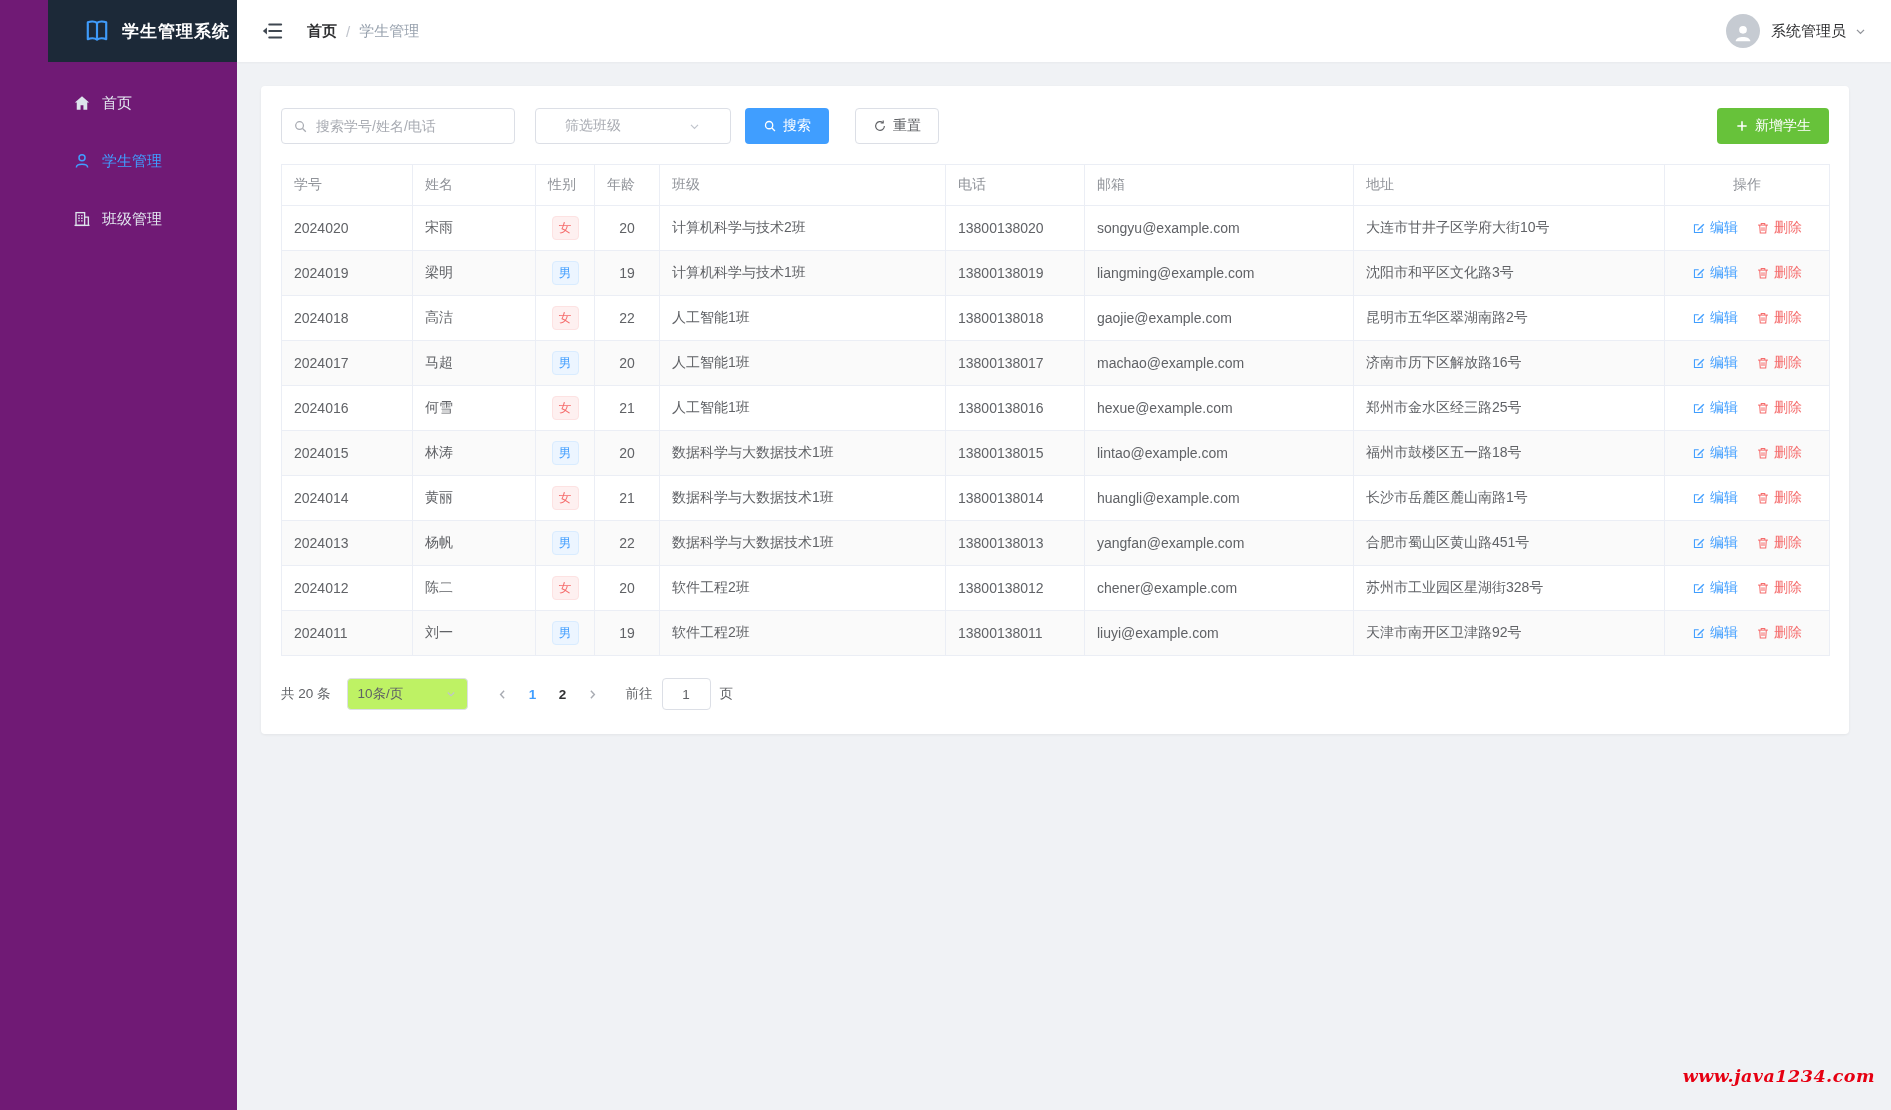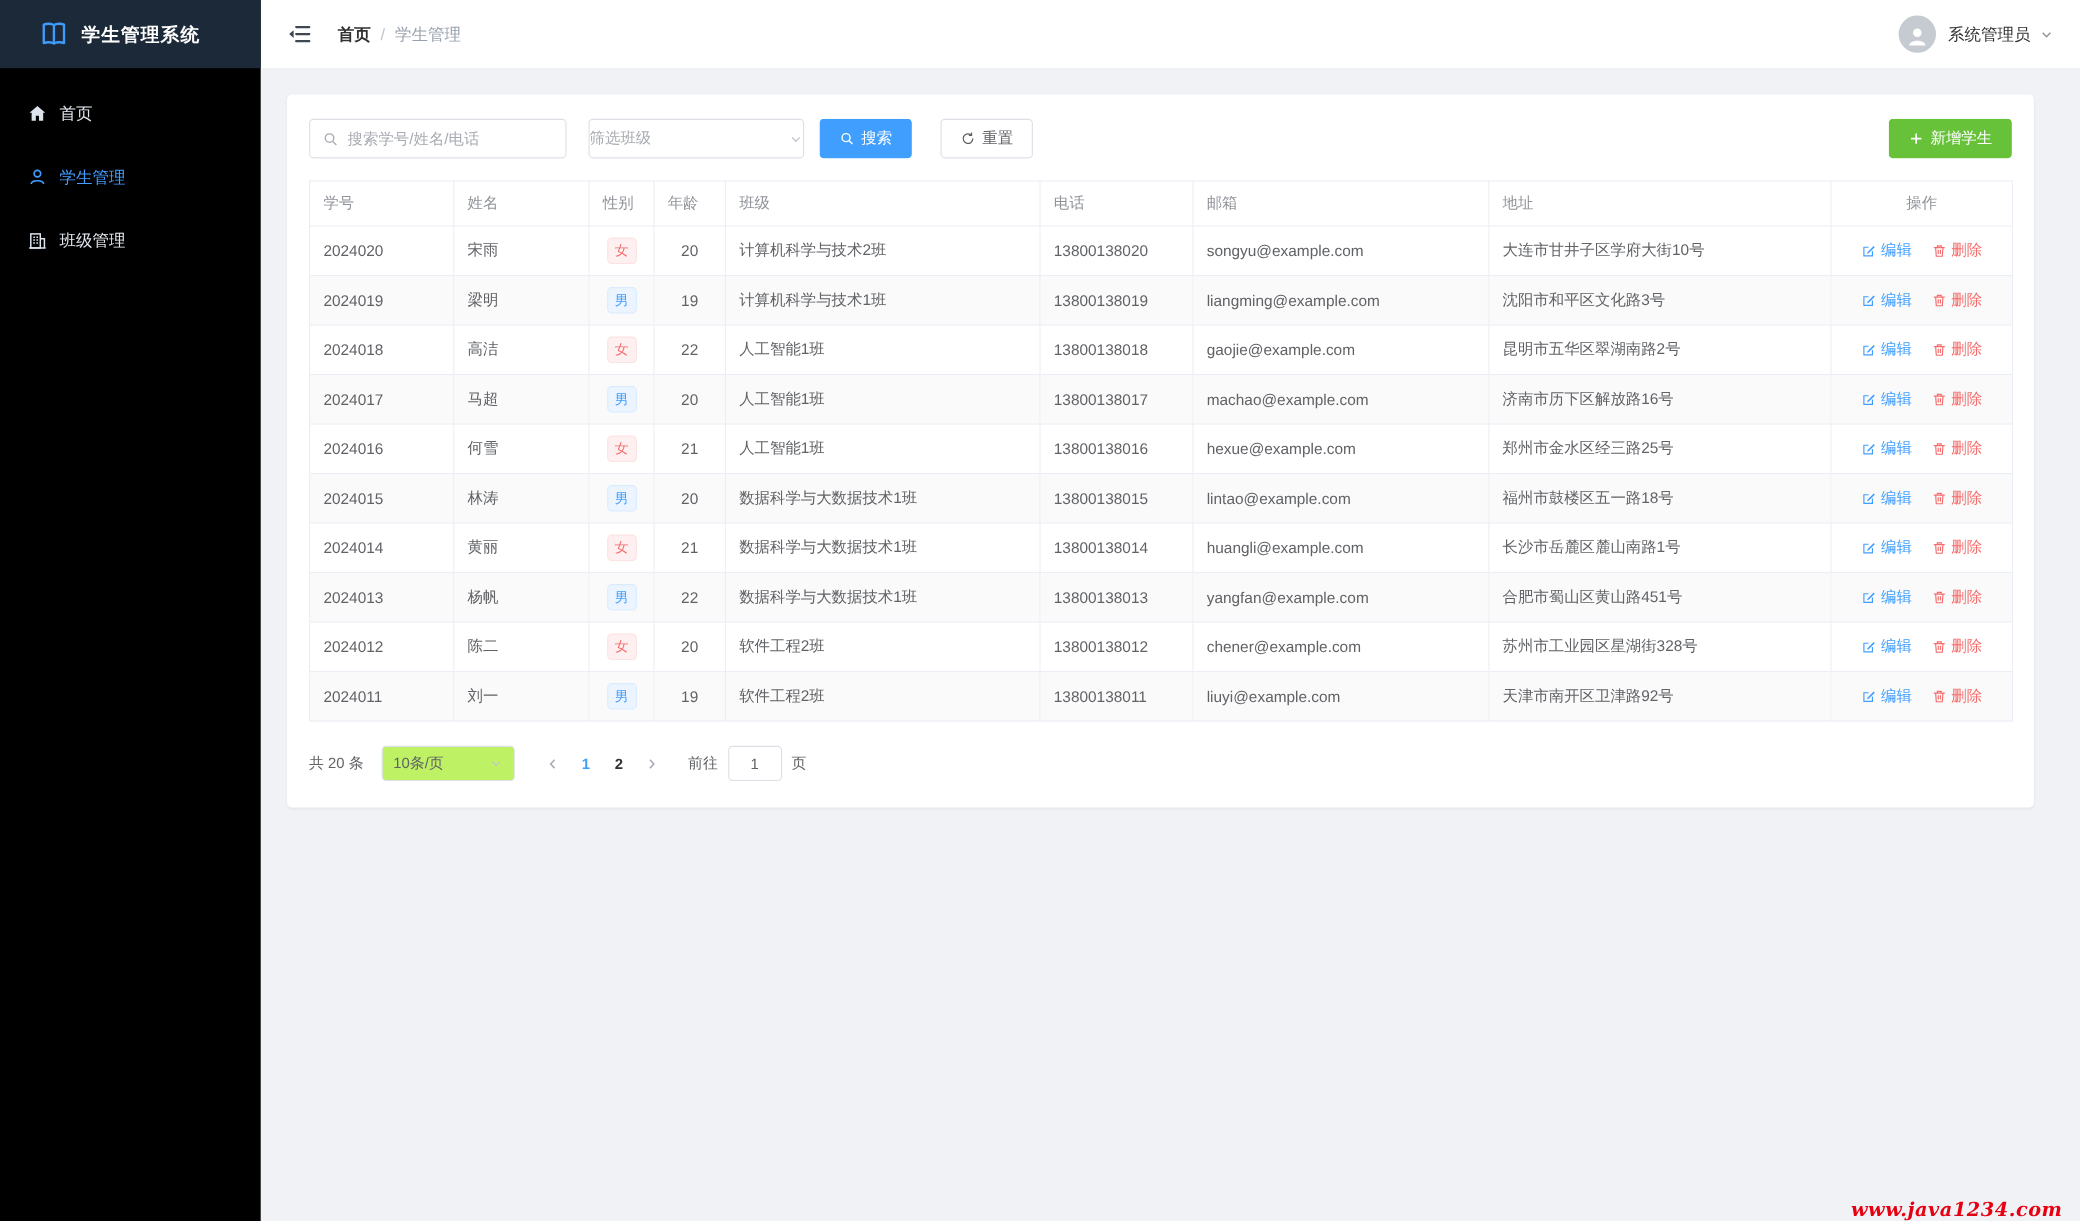--- a/index.html
+++ b/index.html
@@ -6,21 +6,21 @@
   html,body { width:1891px; height:1110px; }
   body {
     position:relative; overflow:hidden;
     background:#f0f2f5;
     font-family:"Liberation Sans","DejaVu Sans",sans-serif;
     color:#606266; font-size:14px;
   }
   svg { display:block; }
 
   
-  .sidebar { position:absolute; left:0; top:0; width:237px; height:1110px; background:#000000; z-index:2; }
+  .sidebar { position:absolute; left:0; top:0; width:237px; height:1110px; background:#701a75; z-index:2;padding-left:48px; }
   .logo-bar { height:62px; background:#1c2938; display:flex; align-items:center; padding-left:36px; gap:12px; }
   .logo-icon { width:26px; height:26px; color:#3f9bfa; }
   .logo-title { color:#ffffff; font-size:17px; font-weight:bold; letter-spacing:1px; }
   .menu { padding-top:12px; }
   .menu-item { height:58px; display:flex; align-items:center; padding-left:25px; gap:11px;
                font-size:15px; color:#e2e8f0; cursor:pointer; }
   .menu-item .mi-icon { width:18px; height:18px; color:#dde4ec; }
   .menu-item.active { color:#409EFF; }
   .menu-item.active .mi-icon { color:#409EFF; }
 
@@ -44,21 +44,21 @@
 
   
   .filter-row { display:flex; align-items:center; }
   .search-box { width:234px; height:36px; border:1px solid #dcdfe6; border-radius:4px; display:flex;
                 align-items:center; padding:0 11px; gap:8px; background:#fff; }
   .search-box svg { width:15px; height:15px; color:#a8abb2; flex:none; }
   .search-box input { border:none; outline:none; width:100%; font-size:14px; color:#606266;
                       font-family:inherit; background:transparent; }
   .search-box input::placeholder { color:#a8abb2; }
   .select-box { width:196px; height:36px; border:1px solid #dcdfe6; border-radius:4px; display:flex;
-                align-items:center; justify-content:space-between; padding:0 0; margin-left:20px;
+                align-items:center; justify-content:space-between; padding:0 29px; margin-left:20px;
                 color:#a8abb2; cursor:pointer; background:#fff; }
   .select-box .caret { width:13px; height:13px; color:#c0c4cc; }
   .btn { height:36px; border-radius:4px; display:flex; align-items:center; gap:6px; padding:0 17px;
          font-size:14px; cursor:pointer; border:1px solid transparent;text-align:center; }
   .btn svg { width:14px; height:14px; }
   .btn-primary { background:#409EFF; color:#fff; margin-left:14px; }
   .btn-plain { background:#fff; border-color:#dcdfe6; color:#606266; margin-left:26px; }
   .btn-success { background:#67C23A; color:#fff; margin-left:auto; }
 
   
@@ -91,21 +91,21 @@
   .pg-arrow.prev { margin-left:20px; }
   .pg-num { min-width:30px; height:32px; display:flex; align-items:center; justify-content:center;
             color:#303133; font-weight:bold; cursor:pointer; }
   .pg-num.active { color:#409EFF; }
   .pg-goto { margin-left:18px; }
   .pg-input { width:49px; height:32px; border:1px solid #dcdfe6; border-radius:4px; text-align:center;
               font-size:13.5px; color:#606266; margin:0 9px; outline:none; font-family:inherit; }
   .pg-unit { }
 
   
-  .watermark { position:absolute; right:16px; bottom:0; font-family:"DejaVu Serif","Liberation Serif",serif;
+  .watermark { position:absolute; right:16px; bottom:24px; font-family:"DejaVu Serif","Liberation Serif",serif;
                font-style:italic; font-weight:bold; font-size:17.5px; color:#e60012; letter-spacing:0.5px; }
 </style>
 </head>
 <body>
 
 <aside class="sidebar">
   <div class="logo-bar">
     <span class="logo-icon">
       <svg viewBox="0 0 24 24" fill="none" stroke="currentColor" stroke-width="2" stroke-linejoin="round">
         <path d="M12 4.5 C10 3 6 3 3.5 4 V19.5 C6 18.5 10 18.5 12 20 C14 18.5 18 18.5 20.5 19.5 V4 C18 3 14 3 12 4.5 Z"></path>

